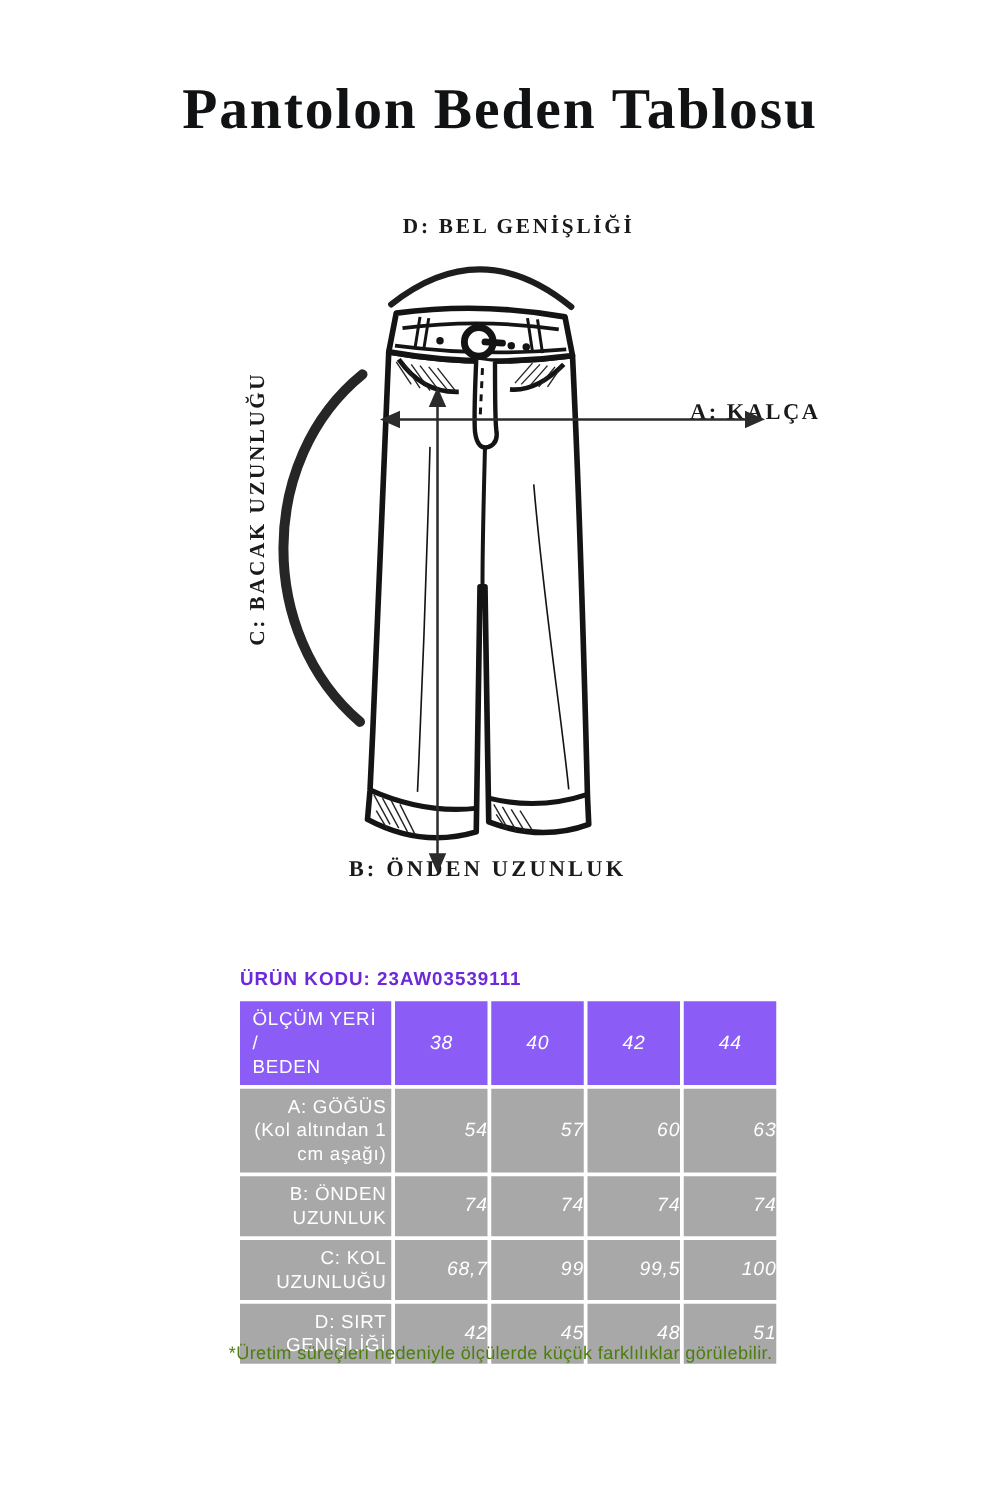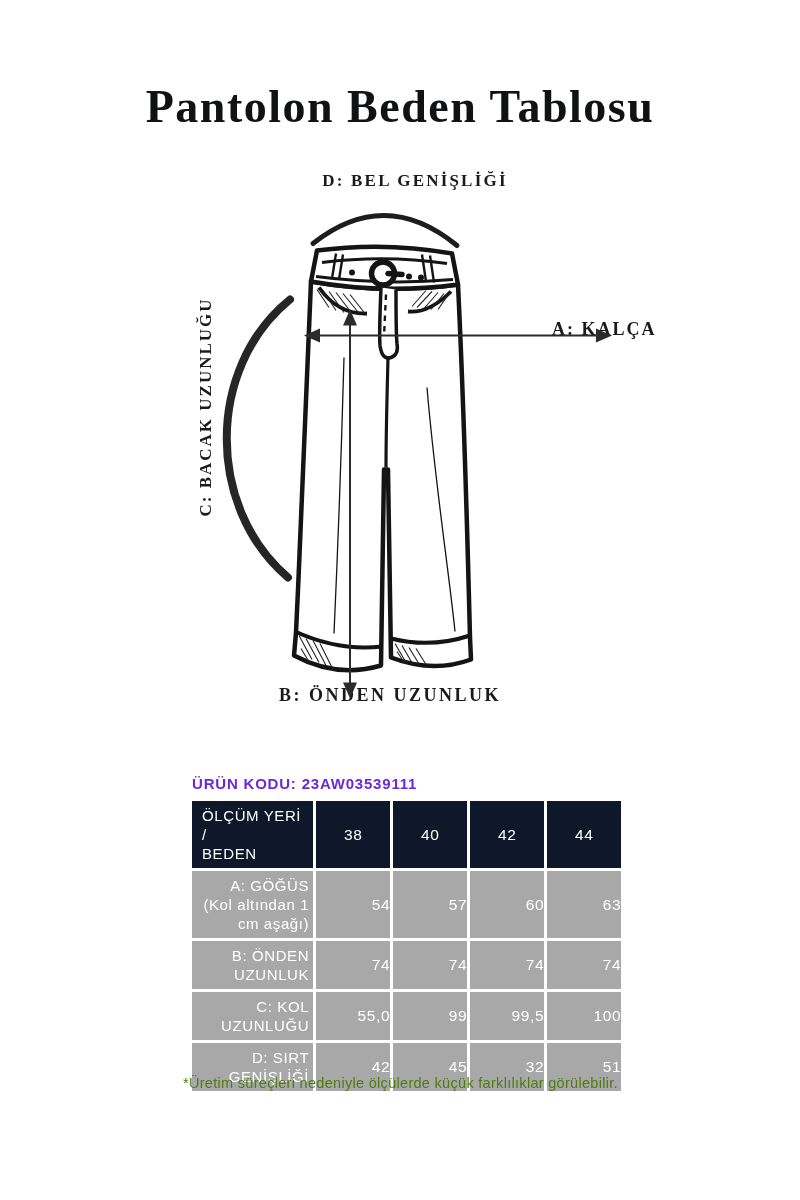--- a/index.html
+++ b/index.html
@@ -8,21 +8,21 @@
     position: relative;
     width: 800px;
     height: 1200px;
     background: #ffffff;
     overflow: hidden;
     font-family: "Liberation Sans", "DejaVu Sans", sans-serif;
     color: #111;
   }
   .title {
     position: absolute;
-    top: 80px;
+    top: 60px;
     left: 0;
     width: 100%;
     text-align: center;
     font-family: "Liberation Serif", "DejaVu Serif", serif;
     font-weight: bold;
     font-size: 46px;
     letter-spacing: 1.5px;
     color: #111213;
   }
   .diagram-label {
@@ -67,22 +67,23 @@
   .size-table td.rowlabel {
     width: 117px;
     text-align: left;
     padding: 5px 4px 5px 10px;
     line-height: 19px;
   }
   .size-table td.val {
     width: 74px;
     text-align: center;
     font-size: 15.5px;
-  }
-  .size-table tr.head td { background: #0f172a; height: 44px; margin-left: 44px; }
+    font-style: italic;
+  }
+  .size-table tr.head td { background: #8b5cf6; height: 44px; margin-left: 44px; }
   .size-table tr.body td { background: #a8a8a8; text-align: right; }
   .size-table tr.r-a td { height: 58px; }
   .size-table tr.r-b td, .size-table tr.r-c td, .size-table tr.r-d td { height: 44px; }
   .line { display: block; }
   .line.indent { padding-left: 19px; }
 
   .footnotes {
     position: absolute;
     left: 183px;
     top: 1071px;
@@ -227,33 +228,33 @@
       <td class="val">74</td>
       <td class="val">74</td>
       <td class="val">74</td>
       <td class="val">74</td>
     </tr>
     <tr class="body r-c">
       <td class="rowlabel">
         <span class="line">C: KOL</span>
         <span class="line indent">UZUNLUĞU</span>
       </td>
-      <td class="val">55,0</td>
+      <td class="val">68,7</td>
       <td class="val">99</td>
       <td class="val">99,5</td>
       <td class="val">100</td>
     </tr>
     <tr class="body r-d">
       <td class="rowlabel">
         <span class="line">D: SIRT</span>
         <span class="line indent">GENİŞLİĞİ</span>
       </td>
       <td class="val">42</td>
       <td class="val">45</td>
-      <td class="val">32</td>
+      <td class="val">48</td>
       <td class="val">51</td>
     </tr>
   </tbody>
     </table>
 
   <div class="footnotes">
     <div class="footnote">*Üretim süreçleri nedeniyle ölçülerde küçük farklılıklar görülebilir.</div>
   </div>
 
 </div>

